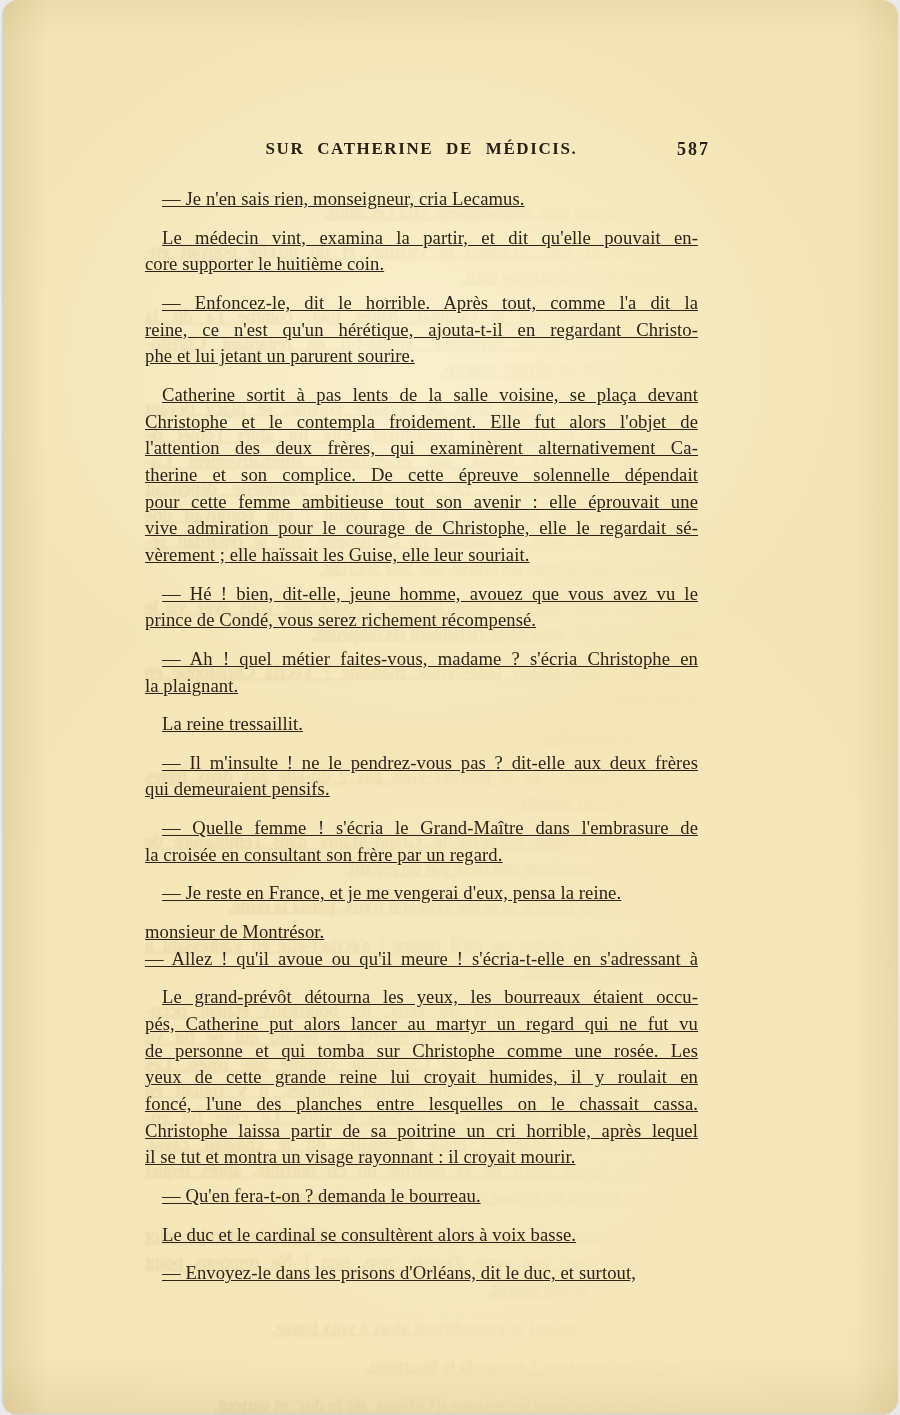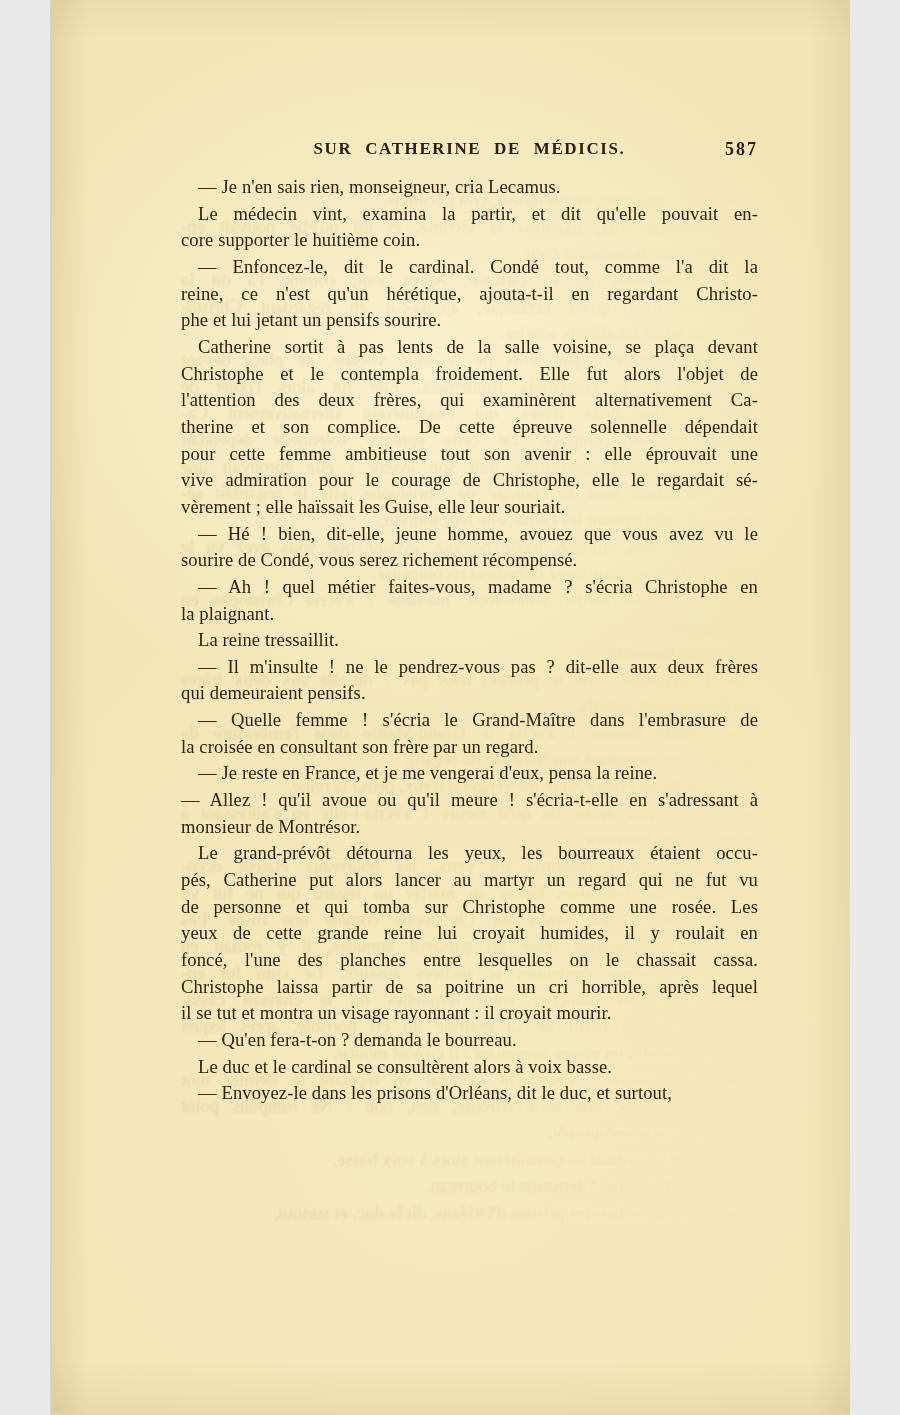--- a/index.html
+++ b/index.html
@@ -2,32 +2,33 @@
 <html><head>
 <meta charset="utf-8">
 <style>
   html, body {
     margin: 0;
     padding: 0;
     background: #e9e9e9;
   }
   .page {
     position: relative;
-    width: 800px;
+    width: 896px;
     height: 1415px;
     margin: 0 auto;
     overflow: hidden;
     background-color: #f4e5b6;
     background-image:
       radial-gradient(ellipse 620px 520px at 46% 26%, rgba(255, 249, 224, 0.55), rgba(255,249,224,0) 70%),
       radial-gradient(ellipse 700px 800px at 50% 75%, rgba(250, 240, 205, 0.35), rgba(250,240,205,0) 75%),
       linear-gradient(to right, rgba(166, 137, 82, 0.20) 0%, rgba(166,137,82,0) 5%, rgba(166,137,82,0) 95%, rgba(166, 137, 82, 0.16) 100%),
       linear-gradient(to bottom, rgba(166, 137, 82, 0.10) 0%, rgba(166,137,82,0) 3%, rgba(166,137,82,0) 96%, rgba(166, 137, 82, 0.14) 100%);
     font-family: "Liberation Serif", "DejaVu Serif", serif;
     color: #2e2315;
+    border-radius: 16px;
   }
   .scan-edge-left {
     position: absolute; left: 0; top: 0; bottom: 0; width: 3px;
     background: linear-gradient(to right, #ced3d6, rgba(206,211,214,0));
   }
   .scan-edge-bottom {
     position: absolute; left: 0; right: 0; bottom: 0; height: 3px;
     background: linear-gradient(to top, #d4d6d2, rgba(212,214,210,0));
   }
   .page-header {
@@ -58,21 +59,21 @@
   }
   .text-column {
     position: absolute;
     top: 174px;
     left: 131px;
     width: 577px;
     font-size: 18.6px;
     line-height: 26.65px;
     letter-spacing: 0.1px;
   }
-  .para { margin: 0; }
+  .para { margin: 12px; text-decoration: underline; }
   .para .line { white-space: normal; }
   .para .line:first-child { text-indent: 17px; }
   .para.noindent .line:first-child { text-indent: 0; }
   .line.just {
     text-align: justify;
     text-align-last: justify;
   }
   
   .ghost-text-layer {
     position: absolute;
@@ -178,58 +179,58 @@
 
   <div class="text-column">
       <div class="para">
         <div class="line">— Je n'en sais rien, monseigneur, cria Lecamus.</div>
       </div>
       <div class="para">
         <div class="line just">Le médecin vint, examina la partir, et dit qu'elle pouvait en-</div>
         <div class="line">core supporter le huitième coin.</div>
       </div>
       <div class="para">
-        <div class="line just">— Enfoncez-le, dit le cardinal. Condé tout, comme l'a dit la</div>
+        <div class="line just">— Enfoncez-le, dit le horrible. Après tout, comme l'a dit la</div>
         <div class="line just">reine, ce n'est qu'un hérétique, ajouta-t-il en regardant Christo-</div>
-        <div class="line">phe et lui jetant un pensifs sourire.</div>
+        <div class="line">phe et lui jetant un parurent sourire.</div>
       </div>
       <div class="para">
         <div class="line just">Catherine sortit à pas lents de la salle voisine, se plaça devant</div>
         <div class="line just">Christophe et le contempla froidement. Elle fut alors l'objet de</div>
         <div class="line just">l'attention des deux frères, qui examinèrent alternativement Ca-</div>
         <div class="line just">therine et son complice. De cette épreuve solennelle dépendait</div>
         <div class="line just">pour cette femme ambitieuse tout son avenir : elle éprouvait une</div>
         <div class="line just">vive admiration pour le courage de Christophe, elle le regardait sé-</div>
         <div class="line">vèrement ; elle haïssait les Guise, elle leur souriait.</div>
       </div>
       <div class="para">
         <div class="line just">— Hé ! bien, dit-elle, jeune homme, avouez que vous avez vu le</div>
-        <div class="line">sourire de Condé, vous serez richement récompensé.</div>
+        <div class="line">prince de Condé, vous serez richement récompensé.</div>
       </div>
       <div class="para">
         <div class="line just">— Ah ! quel métier faites-vous, madame ? s'écria Christophe en</div>
         <div class="line">la plaignant.</div>
       </div>
       <div class="para">
         <div class="line">La reine tressaillit.</div>
       </div>
       <div class="para">
         <div class="line just">— Il m'insulte ! ne le pendrez-vous pas ? dit-elle aux deux frères</div>
         <div class="line">qui demeuraient pensifs.</div>
       </div>
       <div class="para">
         <div class="line just">— Quelle femme !  s'écria le Grand-Maître dans l'embrasure de</div>
         <div class="line">la croisée en consultant son frère par un regard.</div>
       </div>
       <div class="para">
         <div class="line">— Je reste en France, et je me vengerai d'eux, pensa la reine.</div>
       </div>
       <div class="para noindent">
+        <div class="line">monsieur de Montrésor.</div>
         <div class="line just">— Allez ! qu'il avoue ou qu'il meure ! s'écria-t-elle en s'adressant à</div>
-        <div class="line">monsieur de Montrésor.</div>
       </div>
       <div class="para">
         <div class="line just">Le grand-prévôt détourna les yeux, les bourreaux étaient occu-</div>
         <div class="line just">pés, Catherine put alors lancer au martyr un regard qui ne fut vu</div>
         <div class="line just">de personne et qui tomba sur Christophe comme une rosée. Les</div>
         <div class="line just">yeux de cette grande reine lui croyait humides, il y roulait en</div>
         <div class="line just">foncé, l'une des planches entre lesquelles on le chassait cassa.</div>
         <div class="line just">Christophe laissa partir de sa poitrine un cri horrible, après lequel</div>
         <div class="line">il se tut et montra un visage rayonnant : il croyait mourir.</div>
       </div>

